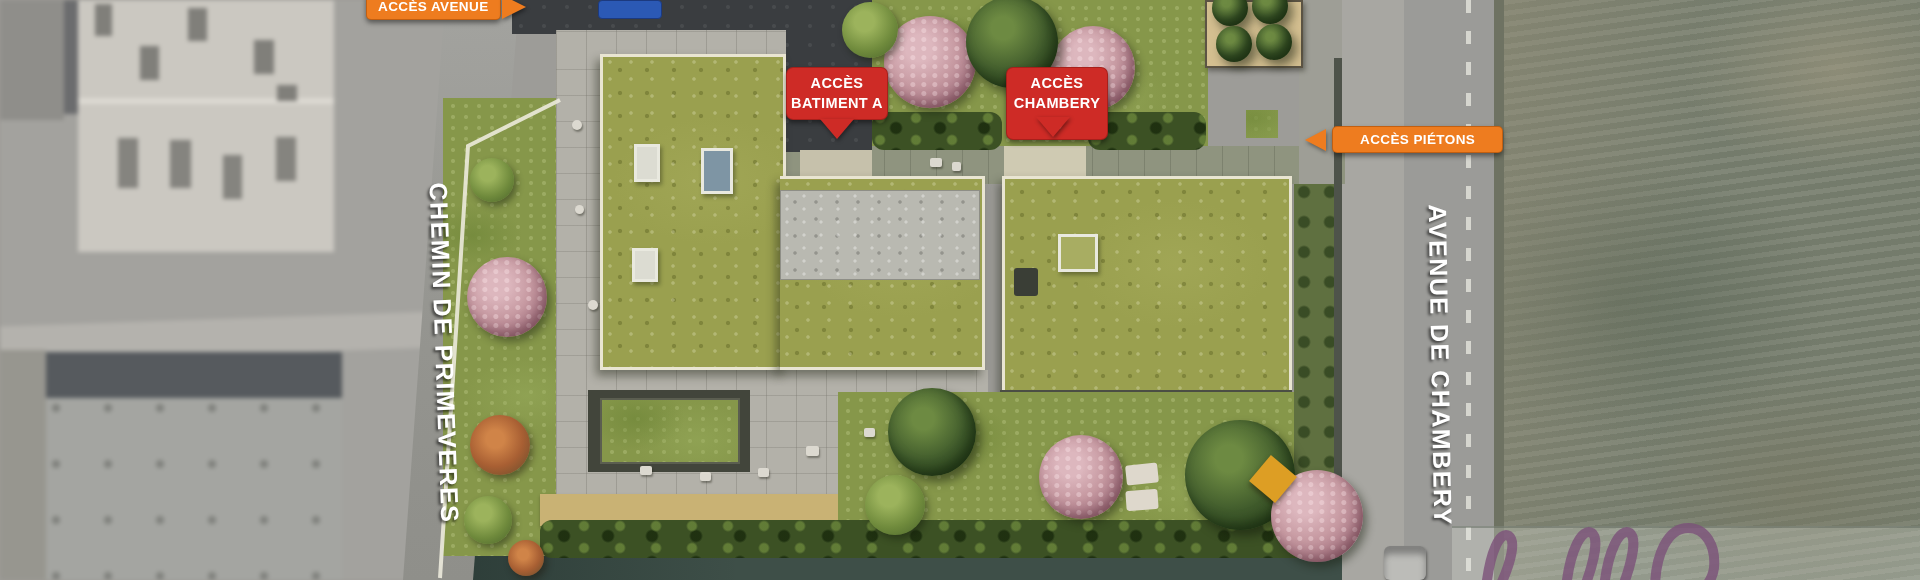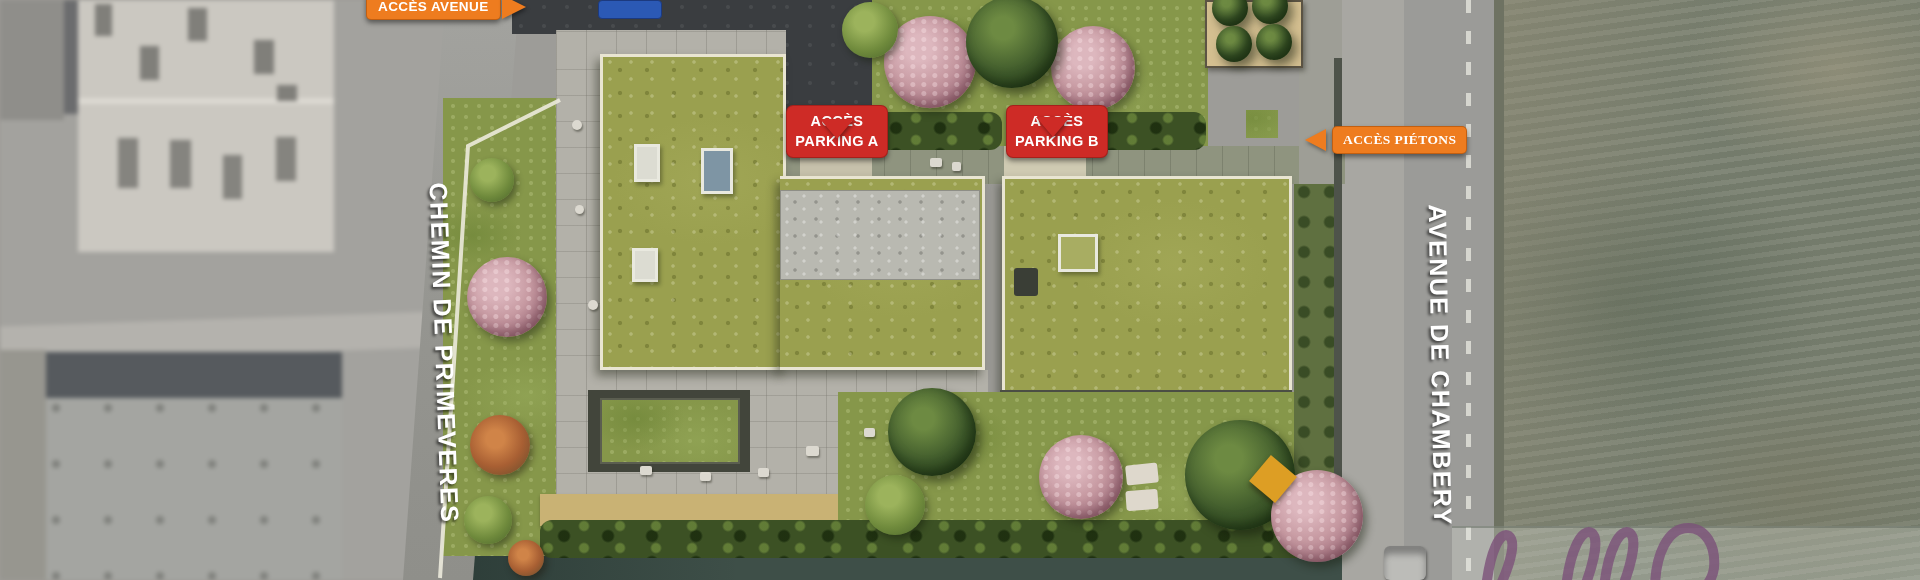--- a/index.html
+++ b/index.html
@@ -53,21 +53,21 @@
     box-shadow:3px 4px 7px rgba(20,28,10,.45);}
   .tree.orange{background:radial-gradient(circle at 42% 40%, #d08448 0 18%, #a85f33 55%, #6f4e2c 92%);
     box-shadow:3px 4px 7px rgba(30,22,10,.45);}
   .skylight{position:absolute;border:3px solid #e9e9df;background:#dcdcd2;box-shadow:2px 3px 4px rgba(30,35,15,.4);}
   .dot{position:absolute;background:#dcd9d0;border-radius:2px;box-shadow:1px 2px 2px rgba(30,30,20,.4);}
 
   
   .lbl{position:absolute;color:var(--label-text-white);font-weight:bold;text-align:center;
     letter-spacing:.4px;border-radius:5px;box-shadow:0 3px 5px rgba(0,0,0,.45);z-index:40;}
   .lbl.orange{background:var(--access-orange);border:1px solid rgba(140,60,0,.45);}
-  .lbl.red{background:var(--access-red);border:1px solid rgba(120,20,15,.45);border-radius:7px;margin-top:38px;}
+  .lbl.red{background:var(--access-red);border:1px solid rgba(120,20,15,.45);border-radius:7px;}
   .tri{position:absolute;width:0;height:0;z-index:40;filter:drop-shadow(1px 2px 2px rgba(0,0,0,.45));}
   .tri.right{border-top:12px solid transparent;border-bottom:12px solid transparent;border-left:24px solid var(--access-orange);}
   .tri.left{border-top:11px solid transparent;border-bottom:11px solid transparent;border-right:21px solid var(--access-orange);}
   .tri.down{border-left:17px solid transparent;border-right:17px solid transparent;border-top:20px solid var(--access-red);}
   .street{position:absolute;color:var(--street-text-white);font-weight:bold;white-space:nowrap;
     font-size:25px;letter-spacing:1.5px;text-shadow:2px 2px 3px rgba(0,0,0,.6);z-index:35;}
 </style>
 </head>
 <body>
 
@@ -191,31 +191,31 @@
   </svg>
   <div class="abs" style="left:1452px;top:526px;width:468px;height:54px;background:rgba(236,241,233,.26);border-top:2px solid rgba(88,98,86,.45);z-index:25;"></div>
 
   <div class="lbl orange" style="left:366px;top:-7px;padding:5px 11px;font-size:13.5px;">
     <span>ACCÈS AVENUE</span>
   </div>
   <div class="tri right" style="left:502px;top:-5px;"></div>
 
   <div class="lbl red" style="left:786px;top:67px;width:100px;padding:5px 0;font-size:14.5px;line-height:1.4;">
     <span style="display:block;">ACCÈS</span>
-    <span style="display:block;">PARKING A</span>
+    <span style="display:block;">BATIMENT A</span>
   </div>
   <div class="tri down" style="left:820px;top:119px;"></div>
 
   <div class="lbl red" style="left:1006px;top:67px;width:100px;padding:5px 0;font-size:14.5px;line-height:1.4;">
     <span style="display:block;">ACCÈS</span>
-    <span style="display:block;">PARKING B</span>
+    <span style="display:block;">CHAMBERY B</span>
   </div>
   <div class="tri down" style="left:1036px;top:117px;"></div>
 
   <div class="tri left" style="left:1305px;top:129px;"></div>
-  <div class="lbl orange" style="left:1332px;top:126px;padding:5px 10px;font-size:13.5px;font-family:Liberation Serif, serif;">
+  <div class="lbl orange" style="left:1332px;top:126px;padding:5px 27px;font-size:13.5px;">
     <span>ACCÈS PIÉTONS</span>
   </div>
 
   <div class="street" style="left:444px;top:353px;transform:translate(-50%,-50%) rotate(88deg);">CHEMIN DE PRIMEVERES</div>
   <div class="street" style="left:1440px;top:365px;transform:translate(-50%,-50%) rotate(89deg);">AVENUE DE CHAMBERY</div>
 
 </div>
 
 </body></html>

